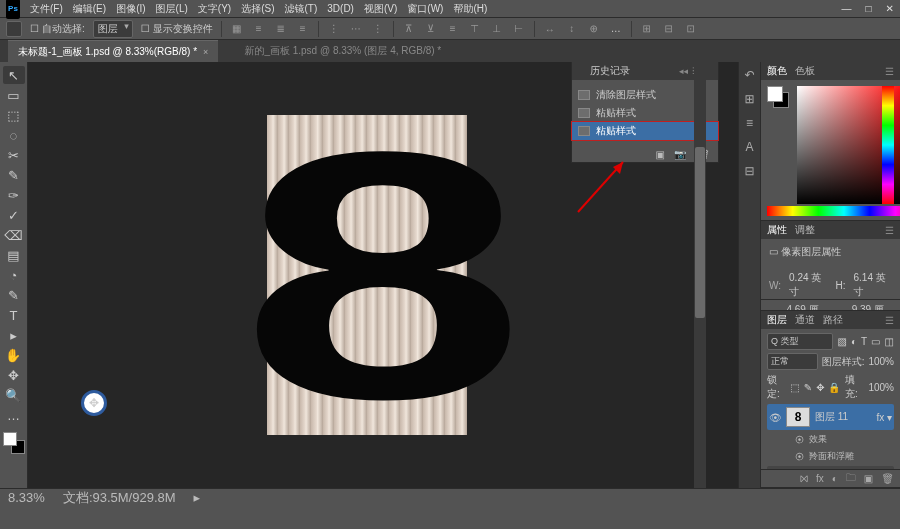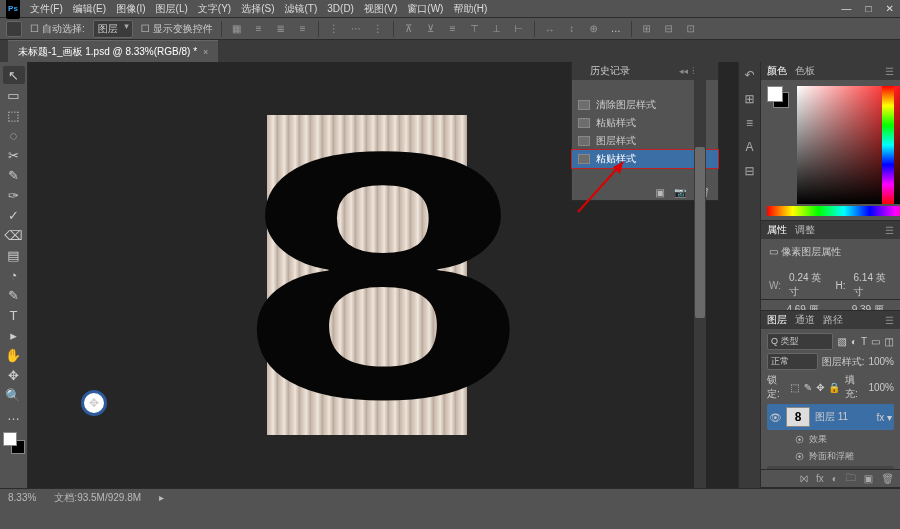--- a/index.html
+++ b/index.html
@@ -34,21 +34,21 @@
   .canvaswrap{flex:1;background:#262626;position:relative;overflow:hidden}
   .artboard{position:absolute;left:239px;top:53px;width:200px;height:320px;background:#dcccc0;display:flex}
   .slat{flex:1;background:linear-gradient(90deg,#c8b8ab 0%,#e6d9ce 45%,#f1e7dd 55%,#b5a598 100%)}
   .shape8{position:absolute;left:239px;top:53px;width:200px;height:320px;display:flex;align-items:center;justify-content:center;font-family:Impact,"Arial Black",sans-serif;font-size:320px;font-weight:900;color:#060606;transform:scaleX(1.6) scaleY(1.1);letter-spacing:-20px}
   .badge{position:absolute;left:53px;top:328px;width:26px;height:26px;border-radius:50%;background:#fff;border:3px solid #2e5b9e;display:flex;align-items:center;justify-content:center;font-size:12px}
   .arrow{position:absolute;left:540px;top:90px;width:70px;height:70px;pointer-events:none}
   
   .histpanel{position:absolute;left:543px;top:-1px;width:148px;background:#535353;border:1px solid #2b2b2b}
   .histpanel .hdr{height:18px;background:#3a3a3a;display:flex;align-items:center;padding:0 18px;font-size:10px;color:#ccc;gap:6px}
   .histpanel .hdr .sp{margin-left:auto;display:flex;gap:4px;color:#888;font-size:9px}
-  .histbody{padding:16px 0}
+  .histbody{padding:6px 0}
   .hrow{display:flex;align-items:center;gap:6px;padding:2px 6px;font-size:10px;color:#ccc}
   .hrow .hi{width:12px;height:10px;background:#6d6d6d;border:1px solid #888}
   .hrow.sel{background:#3b6ea5;color:#fff;outline:1px solid #c02020}
   .histfoot{height:16px;display:flex;justify-content:flex-end;align-items:center;gap:10px;padding:0 8px;color:#bbb;font-size:10px}
   
   .dockcol{width:22px;background:#3a3a3a;border-left:1px solid #2b2b2b;display:flex;flex-direction:column;align-items:center;padding:6px 0;gap:10px;color:#aaa;font-size:12px}
   .rightpanels{width:140px;background:#535353;border-left:1px solid #2b2b2b;display:flex;flex-direction:column}
   .panel{border-bottom:1px solid #2b2b2b}
   .panel .tabs{height:18px;background:#3a3a3a;display:flex;align-items:center;padding:0 6px;gap:8px;font-size:10px;color:#bbb}
   .panel .tabs .on{color:#fff}
@@ -66,21 +66,21 @@
   .layersbody{padding:4px 6px;font-size:10px;color:#ccc;height:140px;overflow:hidden}
   .layctl{display:flex;gap:4px;align-items:center;margin-bottom:3px}
   .layctl .dd{flex:1;background:#3b3b3b;border:1px solid #666;padding:1px 3px;border-radius:2px;font-size:9px}
   .layrow{display:flex;align-items:center;gap:5px;padding:3px 2px;background:#454545;margin-bottom:2px;border-radius:2px}
   .layrow.on{background:#3b6ea5}
   .layrow .eye{width:12px}
   .layrow .th{width:24px;height:20px;background:#ddd;border:1px solid #888;display:flex;align-items:center;justify-content:center;font-size:12px;color:#000;font-weight:bold}
   .layrow.fx{padding:1px 2px 1px 28px;background:transparent;font-size:9px;color:#bbb}
   .layfoot{height:18px;border-top:1px solid #2b2b2b;display:flex;justify-content:flex-end;align-items:center;gap:8px;padding:0 6px;color:#aaa;font-size:10px}
   
-  .status{height:18px;background:#535353;border-top:1px solid #2b2b2b;display:flex;align-items:center;padding:0 8px;gap:18px;font-size:10px;color:#bbb}
+  .status{height:18px;background:#535353;border-top:1px solid #2b2b2b;display:flex;align-items:center;padding:0 8px;gap:18px;font-size:13px;color:#bbb}
   .vbar{position:absolute;right:194px;top:62px;width:12px;bottom:41px;background:#3a3a3a}
   .vbar .thumb{position:absolute;left:1px;right:1px;top:20%;height:40%;background:#6a6a6a;border-radius:2px}
 </style>
 </head>
 <body>
 
 <div class="menubar">
   <div class="ps">Ps</div>
   <span>文件(F)</span>
   <span>编辑(E)</span>
@@ -136,20 +136,21 @@
   <div class="tb">⊞</div>
   <div class="tb">⊟</div>
   <div class="tb">⊡</div>
 </div>
 
 <div class="tabstrip">
   <div class="tab">
     <span>未标题-1_画板 1.psd @ 8.33%(RGB/8) *</span>
     <span class="x">×</span>
   </div>
+  <div class="tabghost">新的_画板 1.psd @ 8.33% (图层 4, RGB/8) *</div>
 </div>
 
 <div class="workrow">
 
   <div class="toolbar">
     <div class="tool active">↖</div>
     <div class="tool">▭</div>
     <div class="tool">⬚</div>
     <div class="tool">◌</div>
     <div class="tool">✂</div>
@@ -206,24 +207,20 @@
       </div>
       <div class="histbody">
         <div class="hrow">
             <span class="hi"></span>
             <span>清除图层样式</span>
           </div>
         <div class="hrow">
             <span class="hi"></span>
             <span>粘贴样式</span>
           </div>
-        <div class="hrow">
-            <span class="hi"></span>
-            <span>图层样式</span>
-          </div>
         <div class="hrow sel">
             <span class="hi"></span>
             <span>粘贴样式</span>
           </div>
       </div>
       <div class="histfoot">
         <span>▣</span>
         <span>📷</span>
         <span>🗑</span>
       </div>

